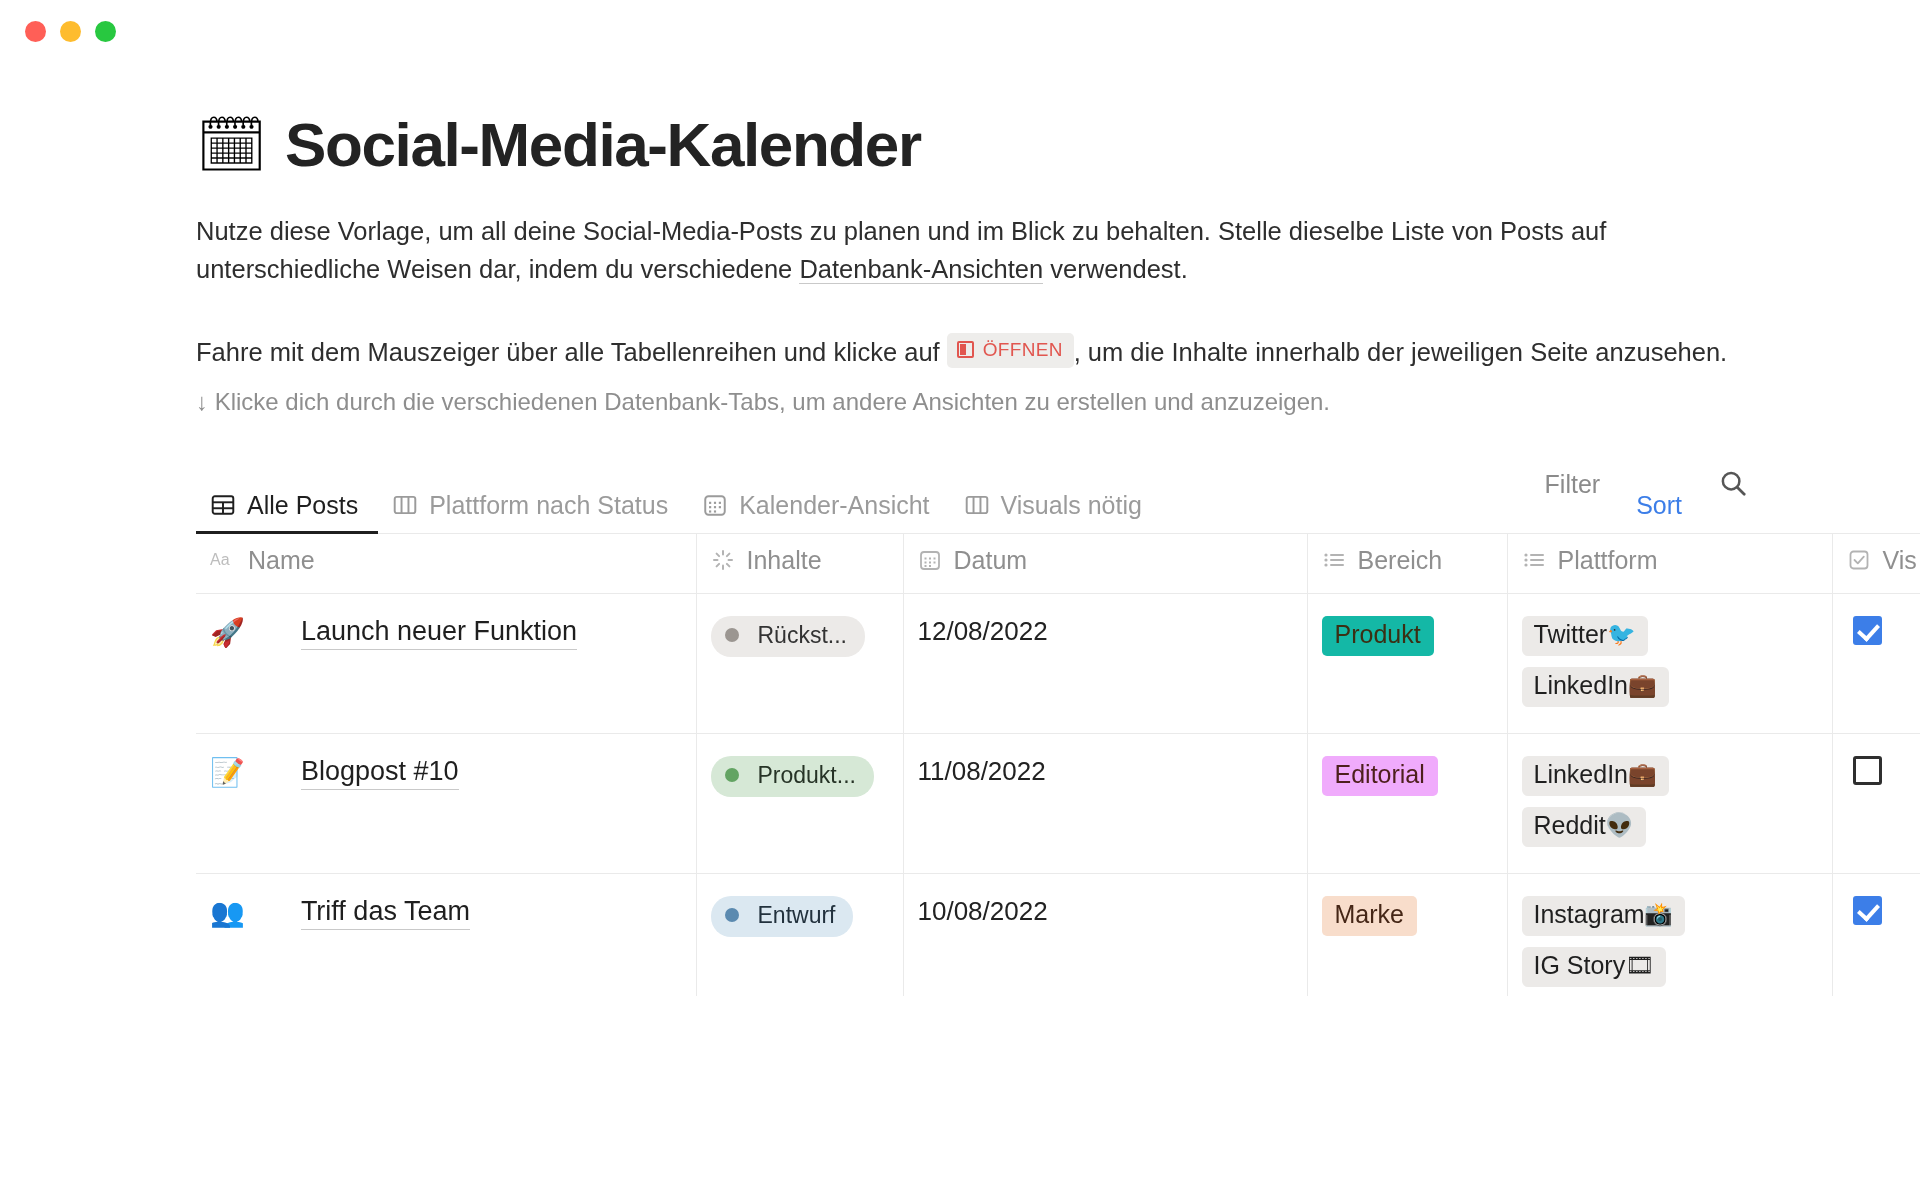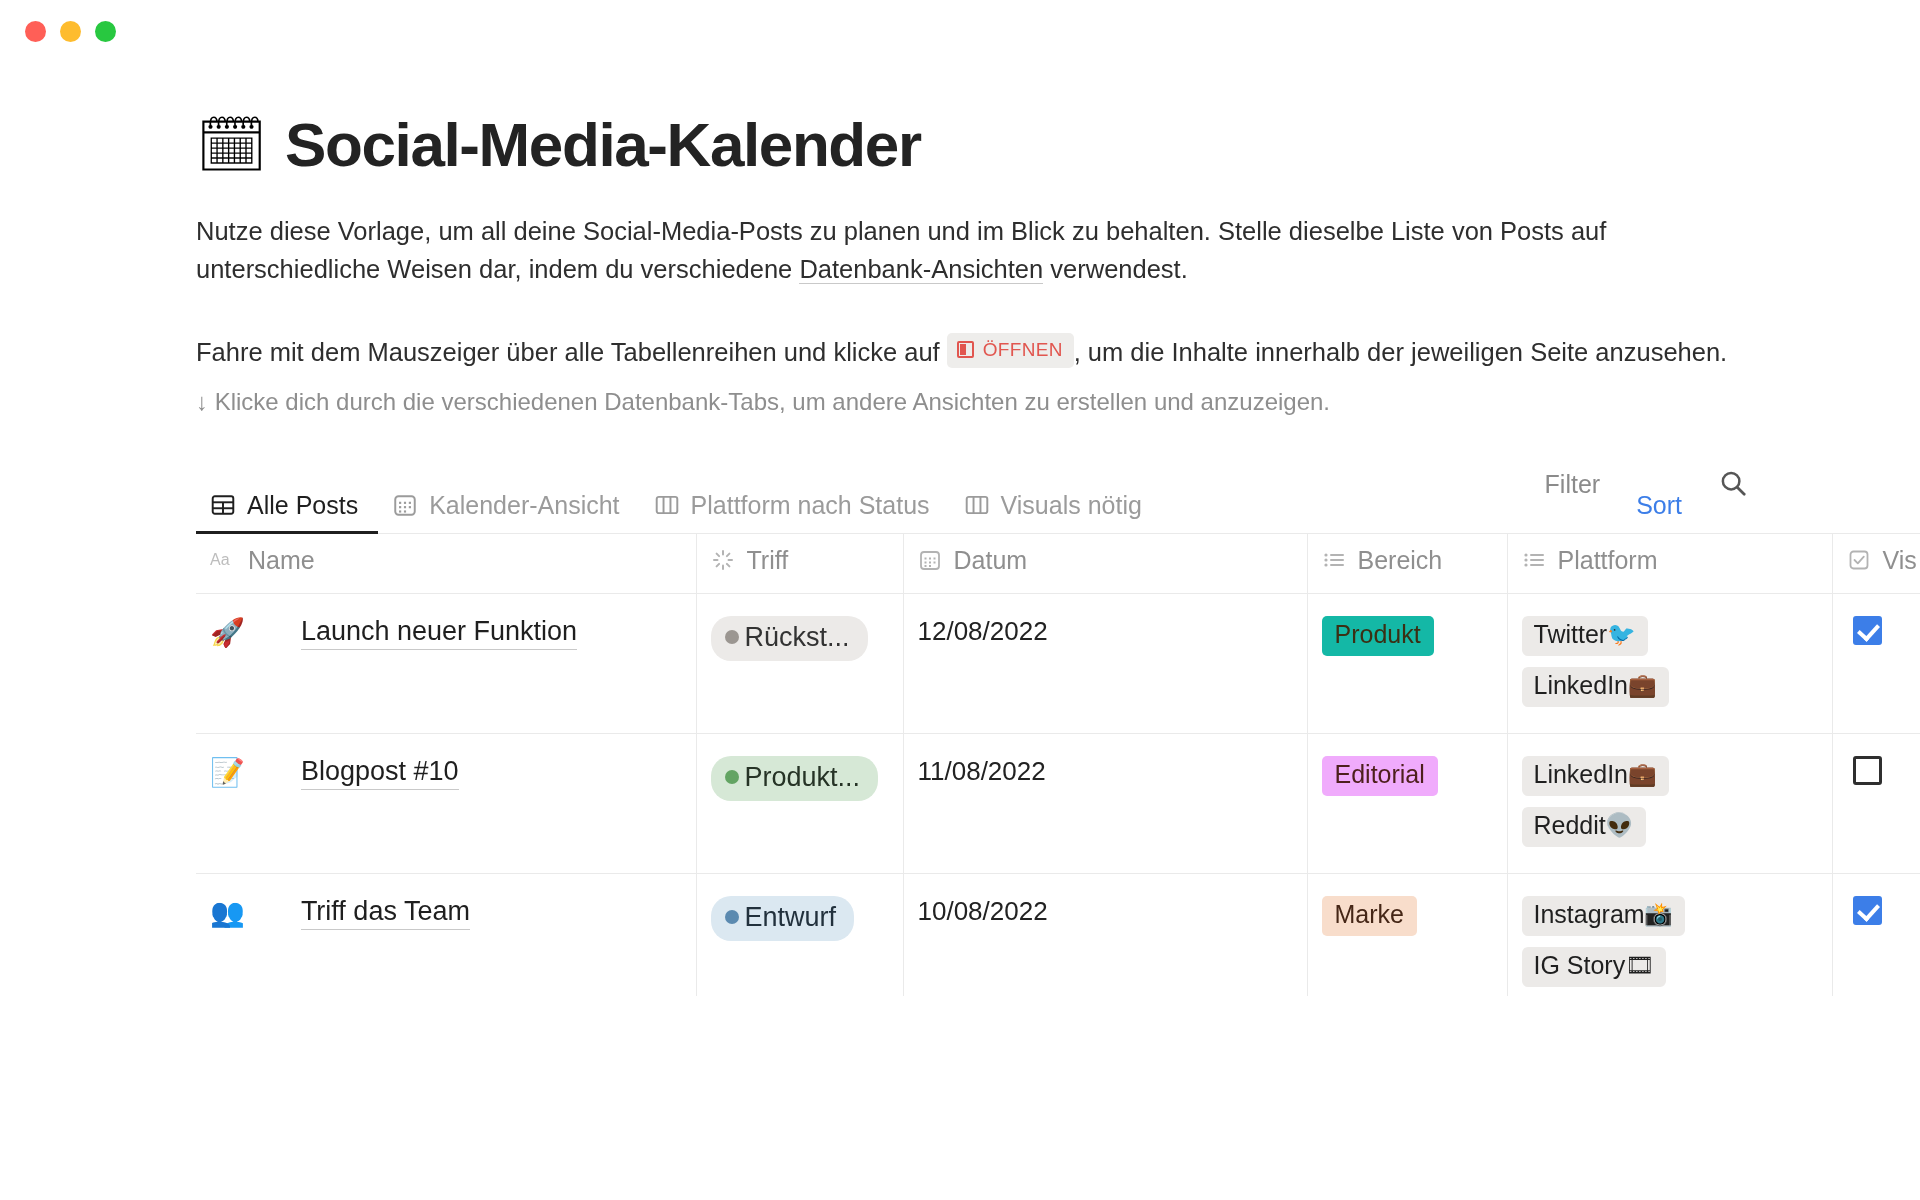--- a/index.html
+++ b/index.html
@@ -230,24 +230,24 @@
     border-bottom: 1.5px solid #c9c9c9;
     cursor: pointer;
     padding-bottom: 2px;
     margin-left: 44px;
   }
 
   
   .pill {
     display: inline-flex;
     align-items: center;
-    gap: 6px;
+    gap: 19px;
     border-radius: 20px;
     padding: 6px 18px 8px 14px;
-    font-size: 27px;
+    font-size: 23px;
     max-width: 100%;
     white-space: nowrap;
     overflow: hidden;
   }
   .dot { width: 14px; height: 14px; border-radius: 50%; flex: none; }
 
   .pill.s-gray  { background: #eceae8; color: #333; }
   .pill.s-gray  .dot { background: #9b9691; }
   .pill.s-green { background: #d6e8d6; color: #263326; }
   .pill.s-green .dot { background: #63a463; }
@@ -344,46 +344,46 @@
     <div class="tabs">
 
       <div class="tab active">
         <svg width="26" height="26" viewBox="0 0 24 24">
           <rect x="2.5" y="4" width="19" height="16" rx="2" fill="none" stroke="#1f1f1f" stroke-width="1.8"></rect>
           <line x1="2.5" y1="9.5" x2="21.5" y2="9.5" stroke="#1f1f1f" stroke-width="1.8"></line>
           <line x1="2.5" y1="15" x2="21.5" y2="15" stroke="#1f1f1f" stroke-width="1.8"></line>
           <line x1="12" y1="9.5" x2="12" y2="20" stroke="#1f1f1f" stroke-width="1.8"></line>
         </svg>
         <span>Alle Posts</span>
+      </div>
+
+      <div class="tab">
+        <svg width="26" height="26" viewBox="0 0 24 24">
+          <rect x="2.5" y="4.5" width="19" height="15" rx="2" fill="none" stroke="#9b9b9b" stroke-width="1.8"></rect>
+          <line x1="8.8" y1="4.5" x2="8.8" y2="19.5" stroke="#9b9b9b" stroke-width="1.8"></line>
+          <line x1="15.2" y1="4.5" x2="15.2" y2="19.5" stroke="#9b9b9b" stroke-width="1.8"></line>
+        </svg>
+        <span>Plattform nach Status</span>
       </div>
 
       <div class="tab">
         <svg width="26" height="26" viewBox="0 0 24 24">
           <rect x="3" y="4" width="18" height="17" rx="3" fill="none" stroke="#9b9b9b" stroke-width="1.8"></rect>
           <g fill="#9b9b9b">
             <rect x="6.5" y="9" width="2" height="2"></rect>
               <rect x="11" y="9" width="2" height="2"></rect>
               <rect x="15.5" y="9" width="2" height="2"></rect>
             <rect x="6.5" y="13" width="2" height="2"></rect>
               <rect x="11" y="13" width="2" height="2"></rect>
               <rect x="15.5" y="13" width="2" height="2"></rect>
             <rect x="6.5" y="17" width="2" height="2"></rect>
               <rect x="11" y="17" width="2" height="2"></rect>
           </g>
         </svg>
         <span>Kalender-Ansicht</span>
-      </div>
-
-      <div class="tab">
-        <svg width="26" height="26" viewBox="0 0 24 24">
-          <rect x="2.5" y="4.5" width="19" height="15" rx="2" fill="none" stroke="#9b9b9b" stroke-width="1.8"></rect>
-          <line x1="8.8" y1="4.5" x2="8.8" y2="19.5" stroke="#9b9b9b" stroke-width="1.8"></line>
-          <line x1="15.2" y1="4.5" x2="15.2" y2="19.5" stroke="#9b9b9b" stroke-width="1.8"></line>
-        </svg>
-        <span>Plattform nach Status</span>
       </div>
 
       <div class="tab">
         <svg width="26" height="26" viewBox="0 0 24 24">
           <rect x="2.5" y="4.5" width="19" height="15" rx="2" fill="none" stroke="#9b9b9b" stroke-width="1.8"></rect>
           <line x1="8.8" y1="4.5" x2="8.8" y2="19.5" stroke="#9b9b9b" stroke-width="1.8"></line>
           <line x1="15.2" y1="4.5" x2="15.2" y2="19.5" stroke="#9b9b9b" stroke-width="1.8"></line>
         </svg>
         <span>Visuals nötig</span>
       </div>
@@ -429,21 +429,21 @@
                   <line x1="12" y1="3" x2="12" y2="6.5"></line>
                   <line x1="12" y1="17.5" x2="12" y2="21"></line>
                   <line x1="3" y1="12" x2="6.5" y2="12"></line>
                   <line x1="17.5" y1="12" x2="21" y2="12"></line>
                   <line x1="5.6" y1="5.6" x2="8.1" y2="8.1"></line>
                   <line x1="15.9" y1="15.9" x2="18.4" y2="18.4"></line>
                   <line x1="5.6" y1="18.4" x2="8.1" y2="15.9"></line>
                   <line x1="15.9" y1="8.1" x2="18.4" y2="5.6"></line>
                 </g>
               </svg>
-              <span>Triff</span>
+              <span>Inhalte</span>
             </span>
           </th>
           <th>
             <span class="th-inner">
               <svg width="24" height="24" viewBox="0 0 24 24">
                 <rect x="3" y="4" width="18" height="17" rx="3" fill="none" stroke="#b3b3b3" stroke-width="1.8"></rect>
                 <g fill="#b3b3b3">
                   <rect x="6.5" y="9.5" width="2" height="2"></rect>
                     <rect x="11" y="9.5" width="2" height="2"></rect>
                     <rect x="15.5" y="9.5" width="2" height="2"></rect>

